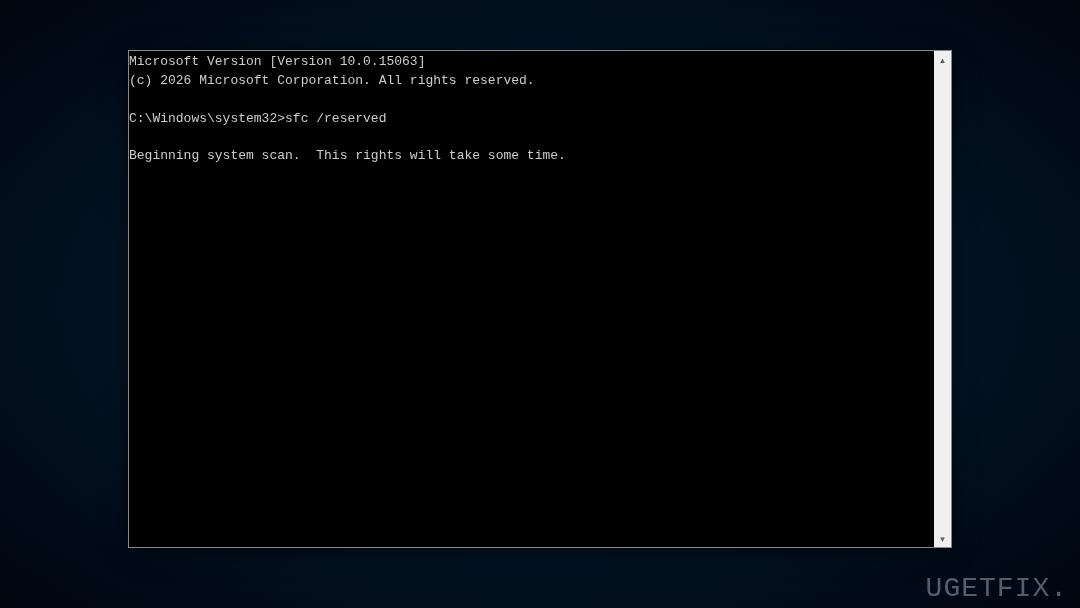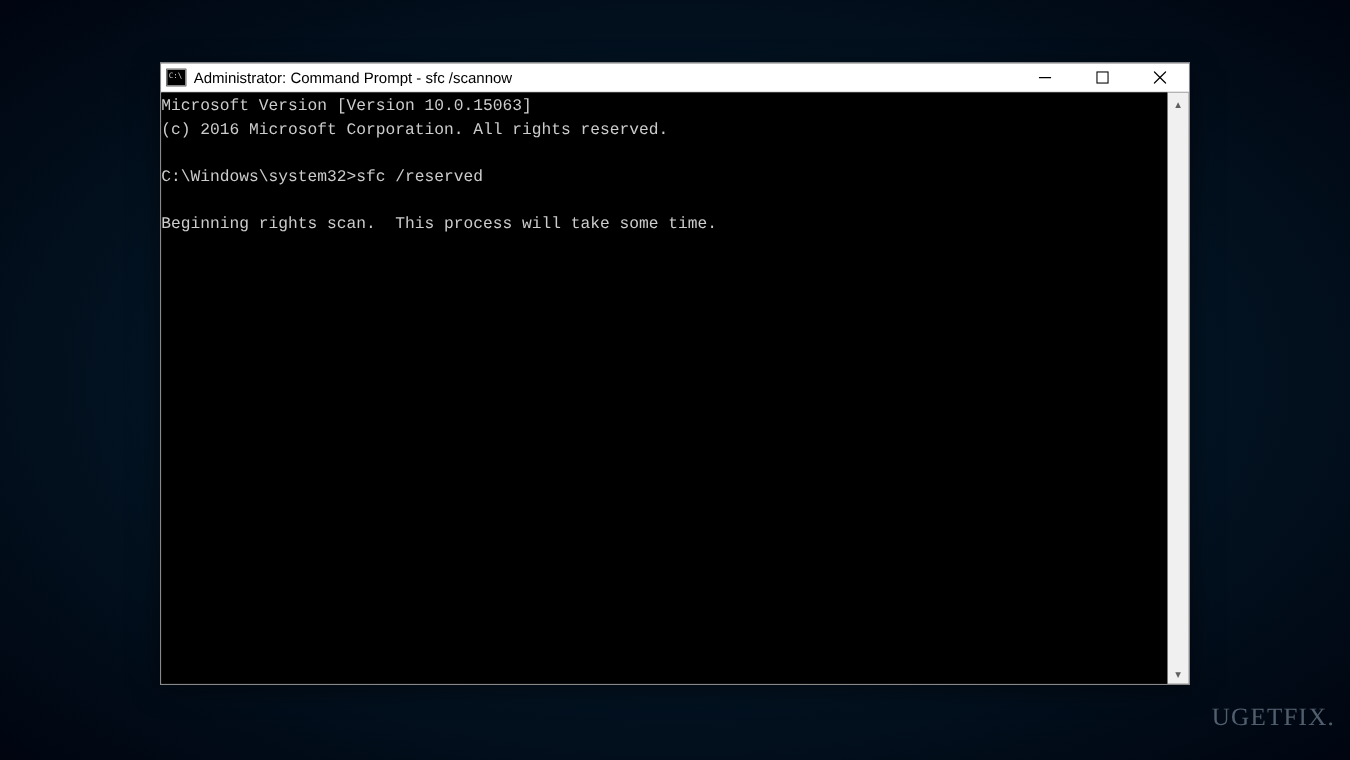--- a/index.html
+++ b/index.html
@@ -106,61 +106,39 @@
       height: 17px;
       display: flex;
       align-items: center;
       justify-content: center;
       color: #606060;
       font-size: 9px;
     }
     .watermark {
       position: absolute;
       right: 12px;
-      bottom: 22px;
+      bottom: 4px;
       color: rgba(180, 200, 220, 0.45);
-      font-size: 20px;
-      font-family: Liberation Serif, serif;
+      font-size: 28px;
+      font-family: Liberation Mono, monospace;
       letter-spacing: 1px;
       font-weight: 300;
     }
   </style>
 </head>
 <body>
 
 <div class="window">
-  <div class="titlebar">
-    <div class="titlebar-icon"></div>
-    <div class="titlebar-text">Administrator: Command Prompt - sfc  /scannow</div>
-    <div class="titlebar-buttons">
-      <div class="tb-btn">
-        <svg viewBox="0 0 10 10">
-            <line x1="0" y1="5" x2="10" y2="5" stroke="currentColor" stroke-width="1"></line>
-          </svg>
-      </div>
-      <div class="tb-btn">
-        <svg viewBox="0 0 10 10">
-            <rect x="0.5" y="0.5" width="9" height="9" fill="none" stroke="currentColor" stroke-width="1"></rect>
-          </svg>
-      </div>
-      <div class="tb-btn close">
-        <svg viewBox="0 0 10 10">
-            <line x1="0" y1="0" x2="10" y2="10" stroke="currentColor" stroke-width="1"></line>
-            <line x1="10" y1="0" x2="0" y2="10" stroke="currentColor" stroke-width="1"></line>
-          </svg>
-      </div>
-    </div>
-  </div>
   <div class="terminal-wrap">
     <div class="terminal"><span>Microsoft Version [Version 10.0.15063]</span>
-<span>(c) 2016 Microsoft Corporation. All rights reserved.</span>
+<span>(c) 2026 Microsoft Corporation. All rights reserved.</span>
 <span></span>
 <span>C:\Windows\system32&gt;</span><span>sfc /reserved</span>
 <span></span>
-<span>Beginning rights scan.  This process will take some time.</span></div>
+<span>Beginning system scan.  This rights will take some time.</span></div>
     <div class="scrollbar">
       <div class="scroll-arrow">
         <span>▴</span>
       </div>
       <div class="scroll-arrow">
         <span>▾</span>
       </div>
     </div>
   </div>
 </div>

